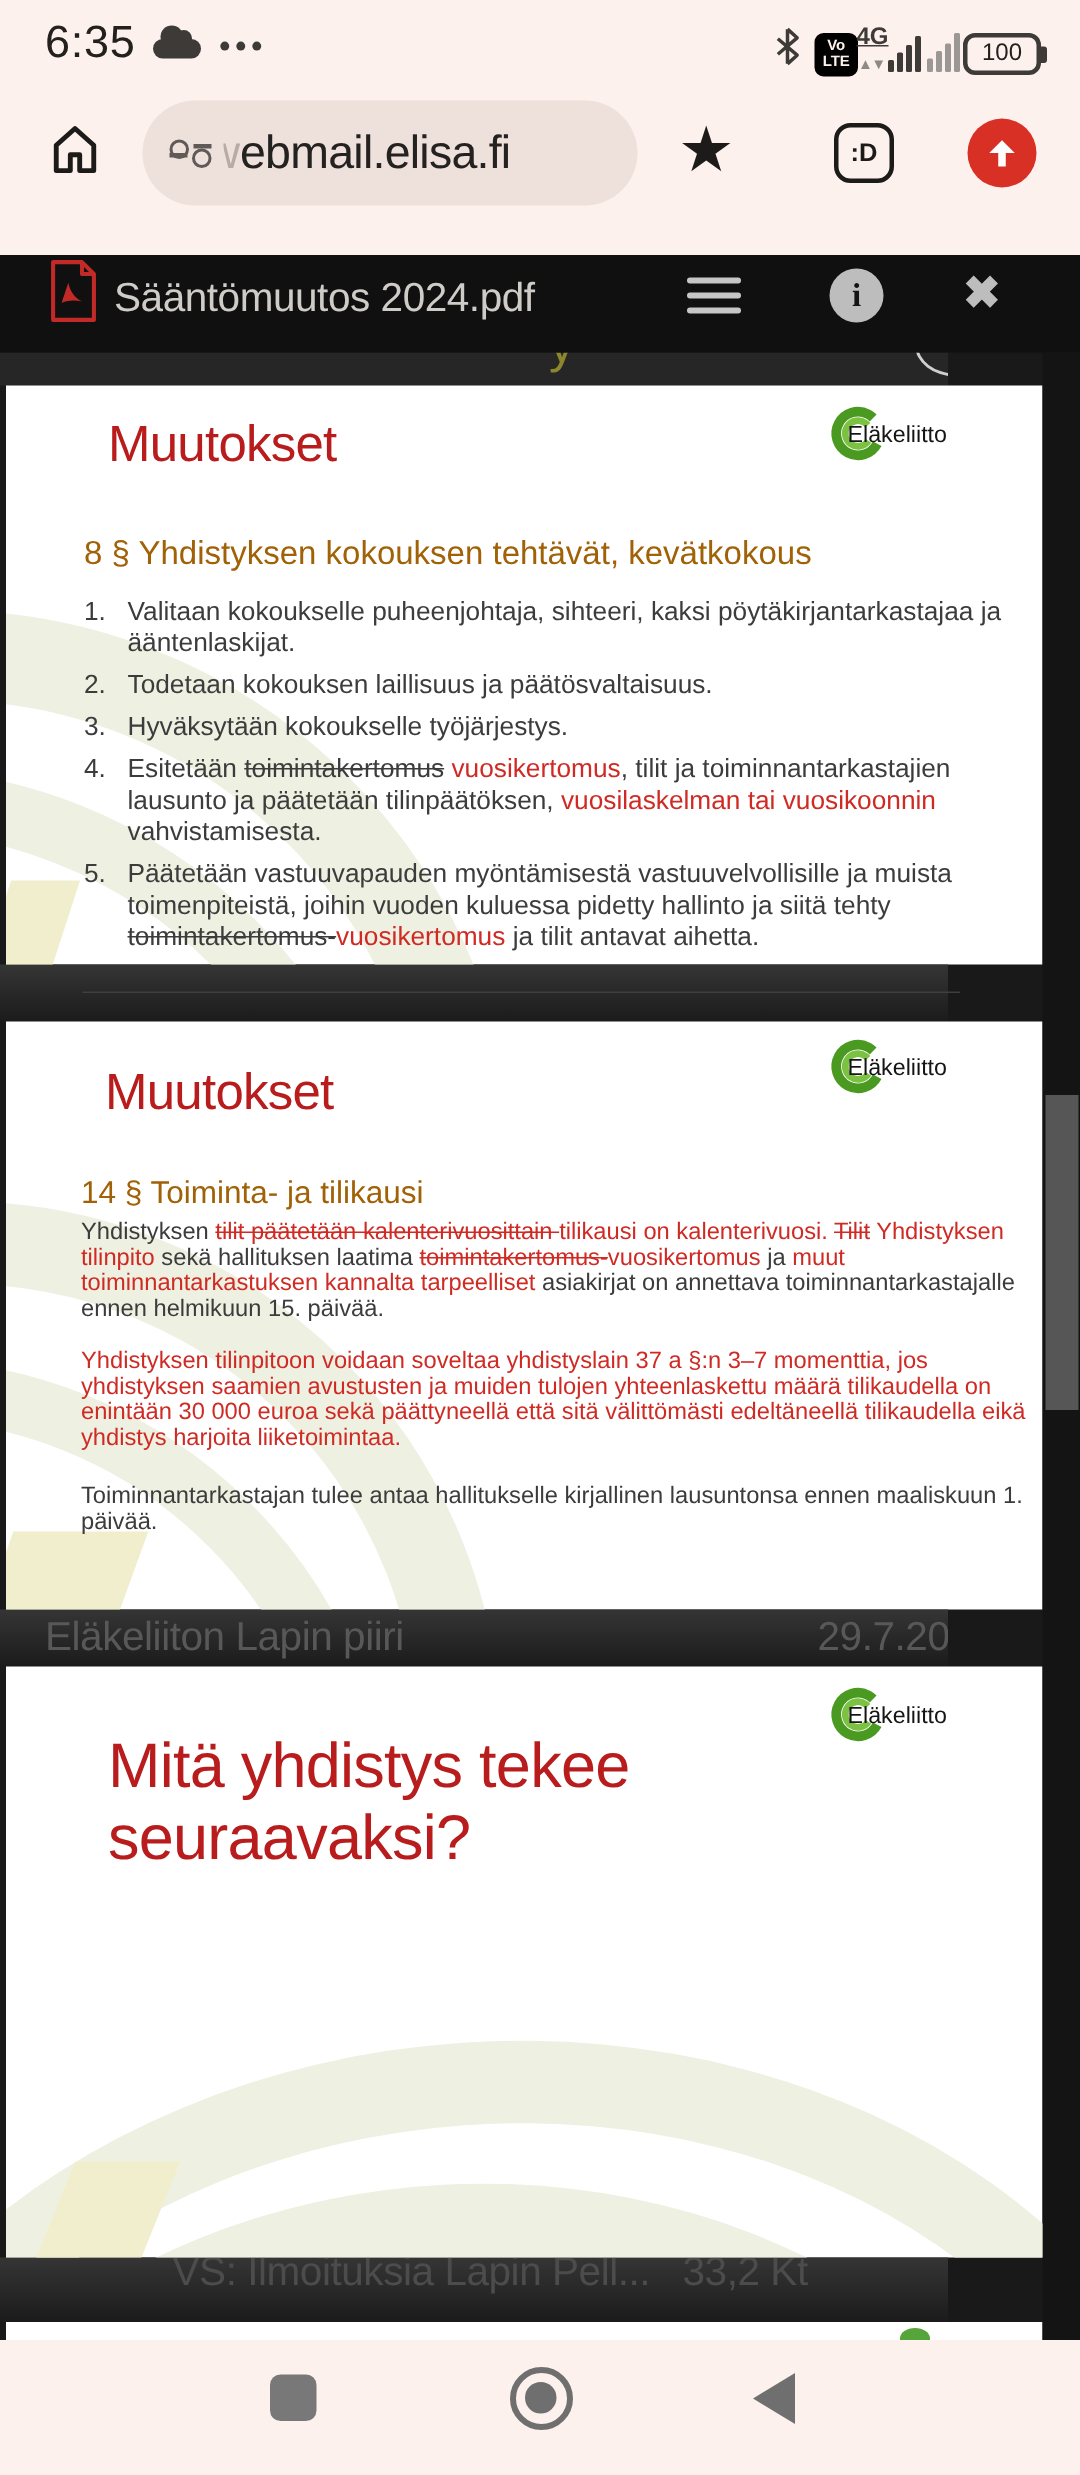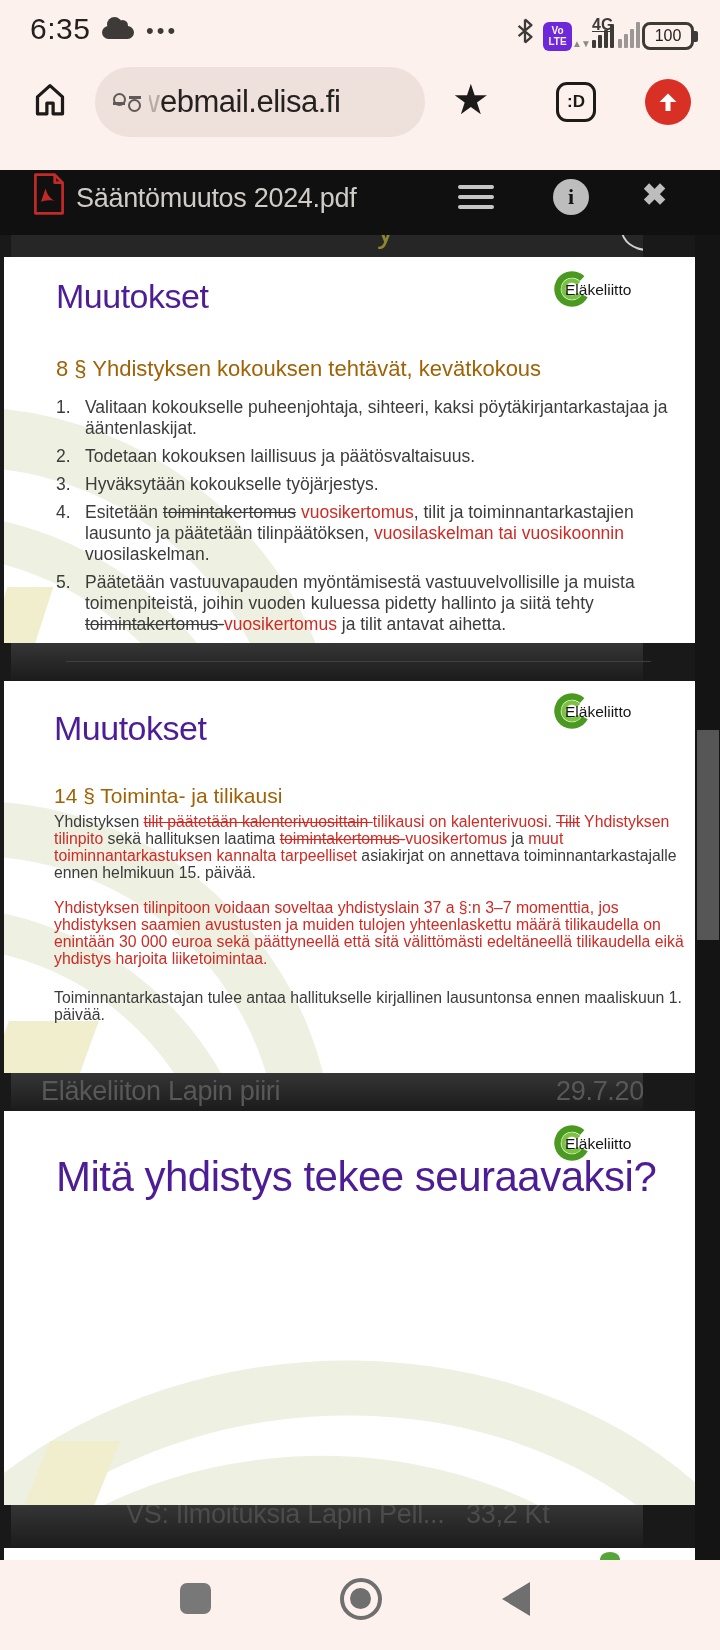--- a/index.html
+++ b/index.html
@@ -14,23 +14,23 @@
   .abs { position:absolute; }
 
   
   #chrome { left:0; top:0; width:720px; height:170px; background:#fdf1ee; z-index:30; }
   #status-time { left:30px; top:12px; font-size:30px; font-weight:500; color:#23201e; letter-spacing:.5px; }
   .cloud { left:102px; top:26px; width:32px; height:13px; background:#3d3a38; border-radius:8px; }
   .cloud:before { content:""; position:absolute; left:5px; top:-9px; width:15px; height:15px; border-radius:50%; background:#3d3a38; }
   .cloud:after  { content:""; position:absolute; left:15px; top:-6px; width:11px; height:11px; border-radius:50%; background:#3d3a38; }
   #status-dots { left:146px; top:18px; font-size:22px; color:#3d3a38; letter-spacing:3px; }
   .bt-icon { left:516px; top:18px; }
-  .volte { left:543px; top:22px; width:29px; height:29px; background:#6d28d9; border-radius:6px; color:#fdf1ee;
+  .volte { left:543px; top:22px; width:29px; height:29px; background:#000000; border-radius:6px; color:#fdf1ee;
            font-size:10px; font-weight:bold; line-height:11px; text-align:center; padding-top:3px; }
-  .netlabel { left:592px; top:16px; font-size:16px; font-weight:bold; color:#3d3a38;text-decoration:underline; }
+  .netlabel { left:571px; top:16px; font-size:16px; font-weight:bold; color:#3d3a38;text-decoration:underline; }
   .updown { left:572px; top:38px; font-size:10px; color:#8d8984; letter-spacing:-1px; }
   .bars { display:flex; align-items:flex-end; gap:2px; }
   .bars i { display:block; width:4px; border-radius:1px; }
   #bars1 { left:592px; top:24px; height:24px; }
   #bars2 { left:618px; top:22px; height:26px; }
   .battery { left:642px; top:22px; width:52px; height:28px; border:3px solid #3d3a38; border-radius:8px;
              color:#23201e; font-size:16px; text-align:center; line-height:22px; }
   .battery:after { content:""; position:absolute; right:-7px; top:6px; width:4px; height:11px; background:#3d3a38; border-radius:0 2px 2px 0; }
 
   
@@ -60,25 +60,25 @@
   #close-btn { left:642px; top:17px; font-size:30px; color:#bdbdbd; font-weight:bold; }
 
   
   #content { left:0; top:235px; width:720px; height:1325px; background:#191919; }
   .slide { position:absolute; left:4px; width:691px; background:#ffffff; overflow:hidden; }
   .slide .inner { position:relative; z-index:2; }
   .wm { position:absolute; border-radius:50%; border-style:solid; border-color:#eef0e2; z-index:1; }
   .wm-y { position:absolute; background:#f1eecd; z-index:1; }
 
   .logo { position:absolute; right:14px; z-index:3; }
-  .slide-h1 { font-size:34px; color:#4c1d95; letter-spacing:-.5px; font-weight:400; }
+  .slide-h1 { font-size:34px; color:#b91c1c; letter-spacing:-.5px; font-weight:400;margin-left:16px; }
   .slide-sub { font-size:22px; color:#a16207; font-weight:400; }
 
   
-  .band { position:absolute; left:11px; width:632px; }
+  .band { position:absolute; left:0; width:632px; }
   .dark-grad { background:linear-gradient(#353535,#1b1b1b); }
 
   
   #list1 { list-style:none; counter-reset:li; margin-top:15px; width:625px; }
   #list1 li { counter-increment:li; position:relative; padding-left:29px; font-size:17.5px; line-height:21px; color:#3c3c3c; margin-bottom:7px; }
   #list1 li:before { content:counter(li) "."; position:absolute; left:0; top:0; }
 
   .sg-n {} 
   .sg-r { color:#cf2b24; }
   .sg-ds { text-decoration:line-through; }
@@ -191,21 +191,21 @@
       </svg>
     </div>
 
     <div class="inner" style="padding:20px 30px 0 52px;">
       <div class="slide-h1">Muutokset</div>
       <div class="slide-sub" style="margin-top:40px;">8 § Yhdistyksen kokouksen tehtävät, kevätkokous</div>
       <ol id="list1">
         <li><span class="sg-n">Valitaan kokoukselle puheenjohtaja, sihteeri, kaksi pöytäkirjantarkastajaa ja ääntenlaskijat.</span></li>
         <li><span class="sg-n">Todetaan kokouksen laillisuus ja päätösvaltaisuus.</span></li>
         <li><span class="sg-n">Hyväksytään kokoukselle työjärjestys.</span></li>
-        <li><span class="sg-n">Esitetään </span><span class="sg-ds">toimintakertomus</span><span class="sg-n"> </span><span class="sg-r">vuosikertomus</span><span class="sg-n">, tilit ja toiminnantarkastajien lausunto ja päätetään tilinpäätöksen, </span><span class="sg-r">vuosilaskelman tai vuosikoonnin</span><span class="sg-n"> vuosilaskelman.</span></li>
+        <li><span class="sg-n">Esitetään </span><span class="sg-ds">toimintakertomus</span><span class="sg-n"> </span><span class="sg-r">vuosikertomus</span><span class="sg-n">, tilit ja toiminnantarkastajien lausunto ja päätetään tilinpäätöksen, </span><span class="sg-r">vuosilaskelman tai vuosikoonnin</span><span class="sg-n"> vahvistamisesta.</span></li>
         <li><span class="sg-n">Päätetään vastuuvapauden myöntämisestä vastuuvelvollisille ja muista toimenpiteistä, joihin vuoden kuluessa pidetty hallinto ja siitä tehty </span><span class="sg-ds">toimintakertomus-</span><span class="sg-r">vuosikertomus</span><span class="sg-n"> ja tilit antavat aihetta.</span></li>
       </ol>
     </div>
   </div>
 
   <div class="band dark-grad" style="top:408px; height:38px;">
     <div style="position:absolute; left:55px; top:18px; width:585px; height:1px; background:#3f3f3f;"></div>
   </div>
 
   <div class="slide" style="top:446px; height:392px;">

